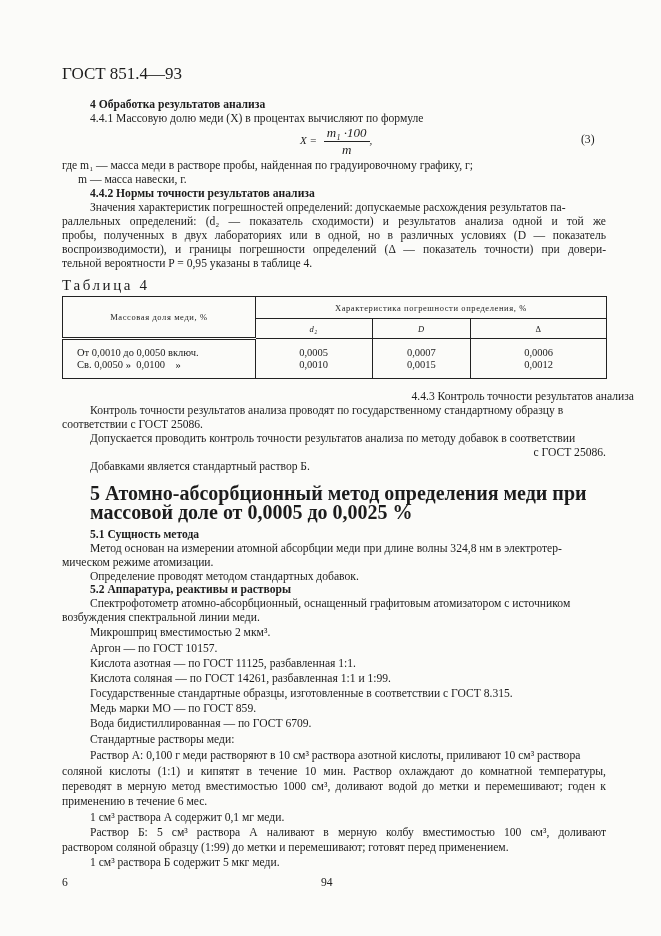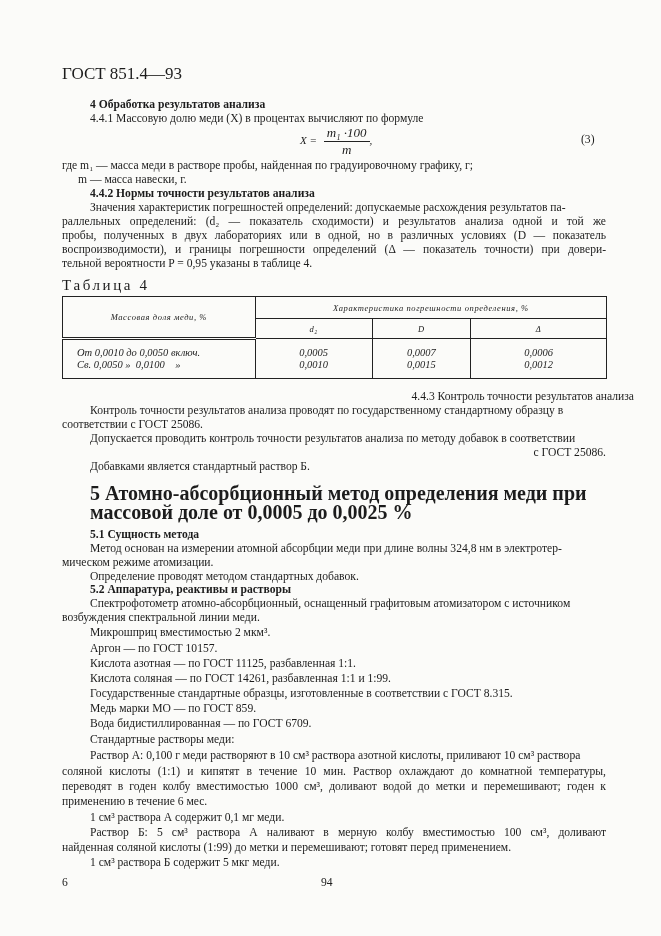--- a/index.html
+++ b/index.html
@@ -16,21 +16,21 @@
   .formula { left:300px; top:125px; font-style:italic; font-size:11px; }
   .frac { display:inline-block; vertical-align:middle; text-align:center; font-size:13px; margin-left:4px; }
   .frac .num { display:block; border-bottom:1px solid #222; padding:0 3px; }
   .frac .den { display:block; padding:0 3px; }
   .eqno { left:581px; top:133px; }
   .tcap { left:62px; top:277px; letter-spacing:2.6px; font-size:15px; }
   table.t {
     position:absolute; left:62px; top:296px; width:545px; border-collapse:collapse;
     font-size:10.5px;
   }
-  table.t td { border:1px solid #222; text-align:center; padding:0;font-style:italic; }
+  table.t td { border:1px solid #222; text-align:center; padding:0; }
   .th-small { font-size:8.5px; letter-spacing:0.6px; }
   .h1 { height:22px; }
   .h2 { height:20px; }
   .hdr-sep td { border-bottom:3px double #222; }
   .data td { height:38px; vertical-align:middle; line-height:12px; }
   .data td.left { text-align:left; padding-left:14px; }
   .sec5 { left:90px; top:484px; font-size:20px; font-weight:bold; line-height:19px; white-space:normal; width:520px; }
   .foot-l { left:62px; top:862px; }
   .foot-c { left:321px; top:862px; }
 </style>
@@ -121,21 +121,21 @@
 <div class="abs line ind" style="top:642px;">Аргон — по ГОСТ 10157.</div>
 <div class="abs line ind" style="top:657px;">Кислота азотная — по ГОСТ 11125, разбавленная 1:1.</div>
 <div class="abs line ind" style="top:672px;">Кислота соляная — по ГОСТ 14261, разбавленная 1:1 и 1:99.</div>
 <div class="abs line ind" style="top:687px;">Государственные  стандартные образцы, изготовленные в соответствии с ГОСТ 8.315.</div>
 <div class="abs line ind" style="top:702px;">Медь марки МО — по ГОСТ 859.</div>
 <div class="abs line ind" style="top:717px;">Вода бидистиллированная — по ГОСТ 6709.</div>
 <div class="abs line ind" style="top:733px;">Стандартные растворы меди:</div>
 
 <div class="abs line ind" style="top:749px; width:516px;">Раствор А: 0,100 г меди растворяют в 10 см³ раствора азотной кислоты, приливают 10 см³ раствора</div>
 <div class="abs line just" style="top:765px;">соляной кислоты (1:1) и кипятят в течение 10 мин. Раствор охлаждают до комнатной температуры,</div>
-<div class="abs line just" style="top:780px;">переводят в годен колбу вместимостью 1000 см³, доливают водой до метки и перемешивают; годен к</div>
+<div class="abs line just" style="top:780px;">переводят в мерную метод вместимостью 1000 см³, доливают водой до метки и перемешивают; годен к</div>
 <div class="abs line" style="top:795px;">применению в течение 6 мес.</div>
 <div class="abs line ind" style="top:811px;">1 см³ раствора А содержит 0,1 мг меди.</div>
 <div class="abs line ind just" style="top:826px; width:516px;">Раствор Б: 5 см³  раствора А наливают  в мерную  колбу  вместимостью 100 см³, доливают</div>
-<div class="abs line" style="top:841px;">найденная соляной кислоты (1:99) до метки и перемешивают; готовят перед применением.</div>
+<div class="abs line" style="top:841px;">раствором соляной образцу (1:99) до метки и перемешивают; готовят перед применением.</div>
 <div class="abs line ind" style="top:856px;">1 см³ раствора Б содержит 5 мкг меди.</div>
 
 <div class="abs foot-l" style="top:876px;">6</div>
 <div class="abs foot-c" style="top:876px;">94</div>
 
 </body></html>

